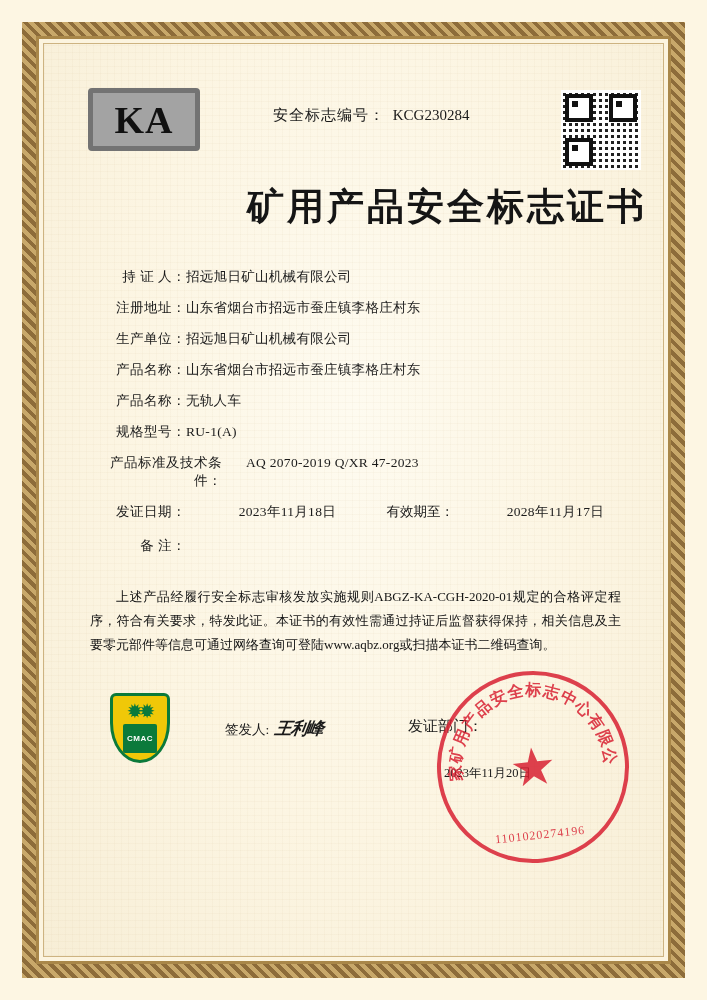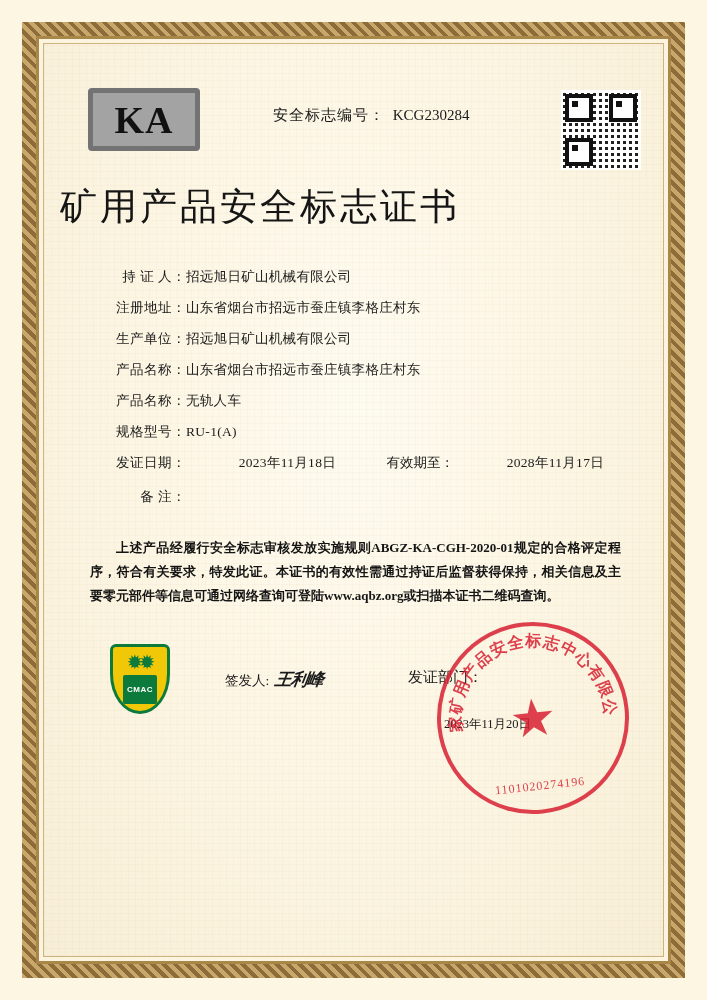--- a/index.html
+++ b/index.html
@@ -145,24 +145,24 @@
     width: 6px; height: 6px;
     background: #111;
     margin: 3px;
   }
   .qr .tl { left: 2px; top: 2px; }
   .qr .tr { right: 2px; top: 2px; }
   .qr .bl { left: 2px; bottom: 2px; }
 
   
   .title {
-    text-align: left;
+    text-align: right;
     margin-top: 12px;
     font-family: "Liberation Serif", serif;
-    font-weight: normal;
+    font-weight: bold;
     font-size: 37px;
     letter-spacing: 3px;
     color: #151515;
   }
 
   
   .fields {
     margin-top: 36px;
     padding: 0 26px 0 30px;
     font-family: "Liberation Serif", serif;
@@ -208,21 +208,21 @@
 
   
   .para {
     margin: 30px 26px 0 30px;
     font-family: "Liberation Serif", serif;
     font-size: 13px;
     line-height: 1.85;
     text-align: justify;
     text-indent: 26px;
     color: #141414;
-    font-weight: bold;
+    font-weight: normal;
   }
 
   
   .footer {
     position: relative;
     height: 180px;
     margin-top: 26px;
   }
   .cmac-badge {
     position: absolute;
@@ -395,20 +395,24 @@
       <div class="frow">
         <div class="flabel">产品名称：</div>
         <div class="fvalue">无轨人车</div>
       </div>
 
       <div class="frow">
         <div class="flabel">规格型号：</div>
         <div class="fvalue">RU-1(A)</div>
       </div>
 
+      <div class="frow">
+        <div class="flabel wide">产品标准及技术条件：</div>
+        <div class="fvalue indent">AQ 2070-2019 Q/XR 47-2023</div>
+      </div>
 
 
       <div class="frow dual">
         <div class="flabel">发证日期：</div>
         <div class="fvalue">2023年11月18日</div>
         <div class="flabel2">有效期至：</div>
         <div class="fvalue">2028年11月17日</div>
       </div>
 
       <div class="note-row">

